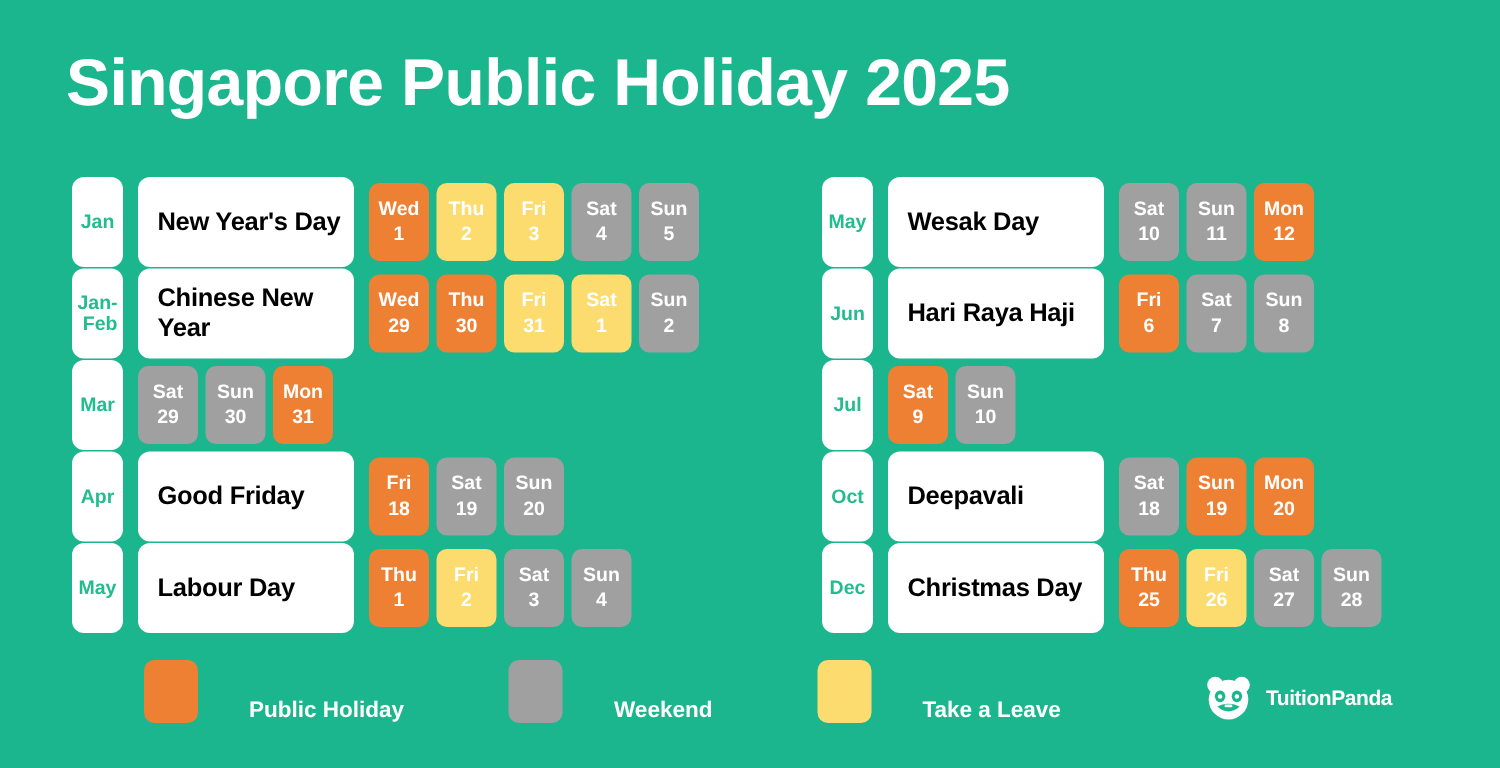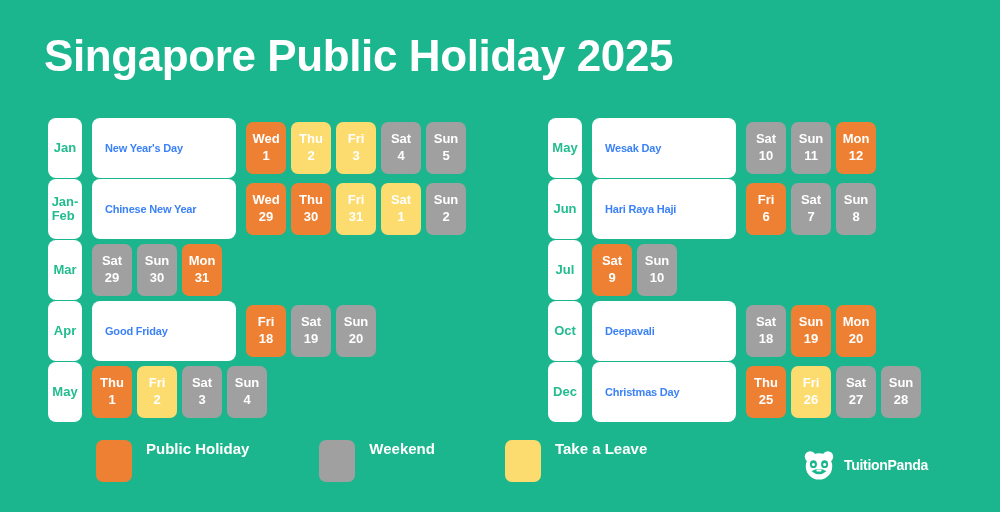--- a/index.html
+++ b/index.html
@@ -44,30 +44,30 @@
     border-radius:8px;
     color:#22BC8E;
     font-size:13px;
     font-weight:bold;
     display:flex;
     flex-direction:column;
     align-items:center;
     justify-content:center;
     line-height:1.05;
     flex:none;
-    text-align:left;
+    text-align:right;
     white-space:pre-line;
   }
   .name-card {
     width:144px;
     height:60px;
     background:#FFFFFF;
     border-radius:8px;
-    color:#3b82f6;
-    font-size:11px;
+    color:#000000;
+    font-size:17px;
     font-weight:bold;
     display:flex;
     align-items:center;
     padding-left:13px;
     margin-left:10px;
     flex:none;
     letter-spacing:-0.2px;
   }
   .chips {
     display:flex;
@@ -94,22 +94,23 @@
 
   
   .legend {
     position:absolute;
     left:96px; top:440px;
     display:flex;
     align-items:center;
   }
   .legend-item {
     display:flex;
-    align-items:flex-start;
+    align-items:flex-end;
     margin-right:70px;
+    gap:20px;
   }
   .legend-swatch {
     width:36px; height:42px;
     border-radius:7px;
     margin-right:14px;
     flex:none;
   }
   .legend-swatch.holiday { background:#EE8033; }
   .legend-swatch.weekend { background:#A0A0A0; }
   .legend-swatch.leave   { background:#FCDC6E; }
@@ -224,20 +225,21 @@
             <span>19</span>
           </div>
           <div class="chip weekend">
             <span>Sun</span>
             <span>20</span>
           </div>
         </div>
       </div>
       <div class="row">
         <div class="month-card">May</div>
+        <div class="name-card">Labour Day</div>
         <div class="chips">
           <div class="chip holiday">
             <span>Thu</span>
             <span>1</span>
           </div>
           <div class="chip leave">
             <span>Fri</span>
             <span>2</span>
           </div>
           <div class="chip weekend">

